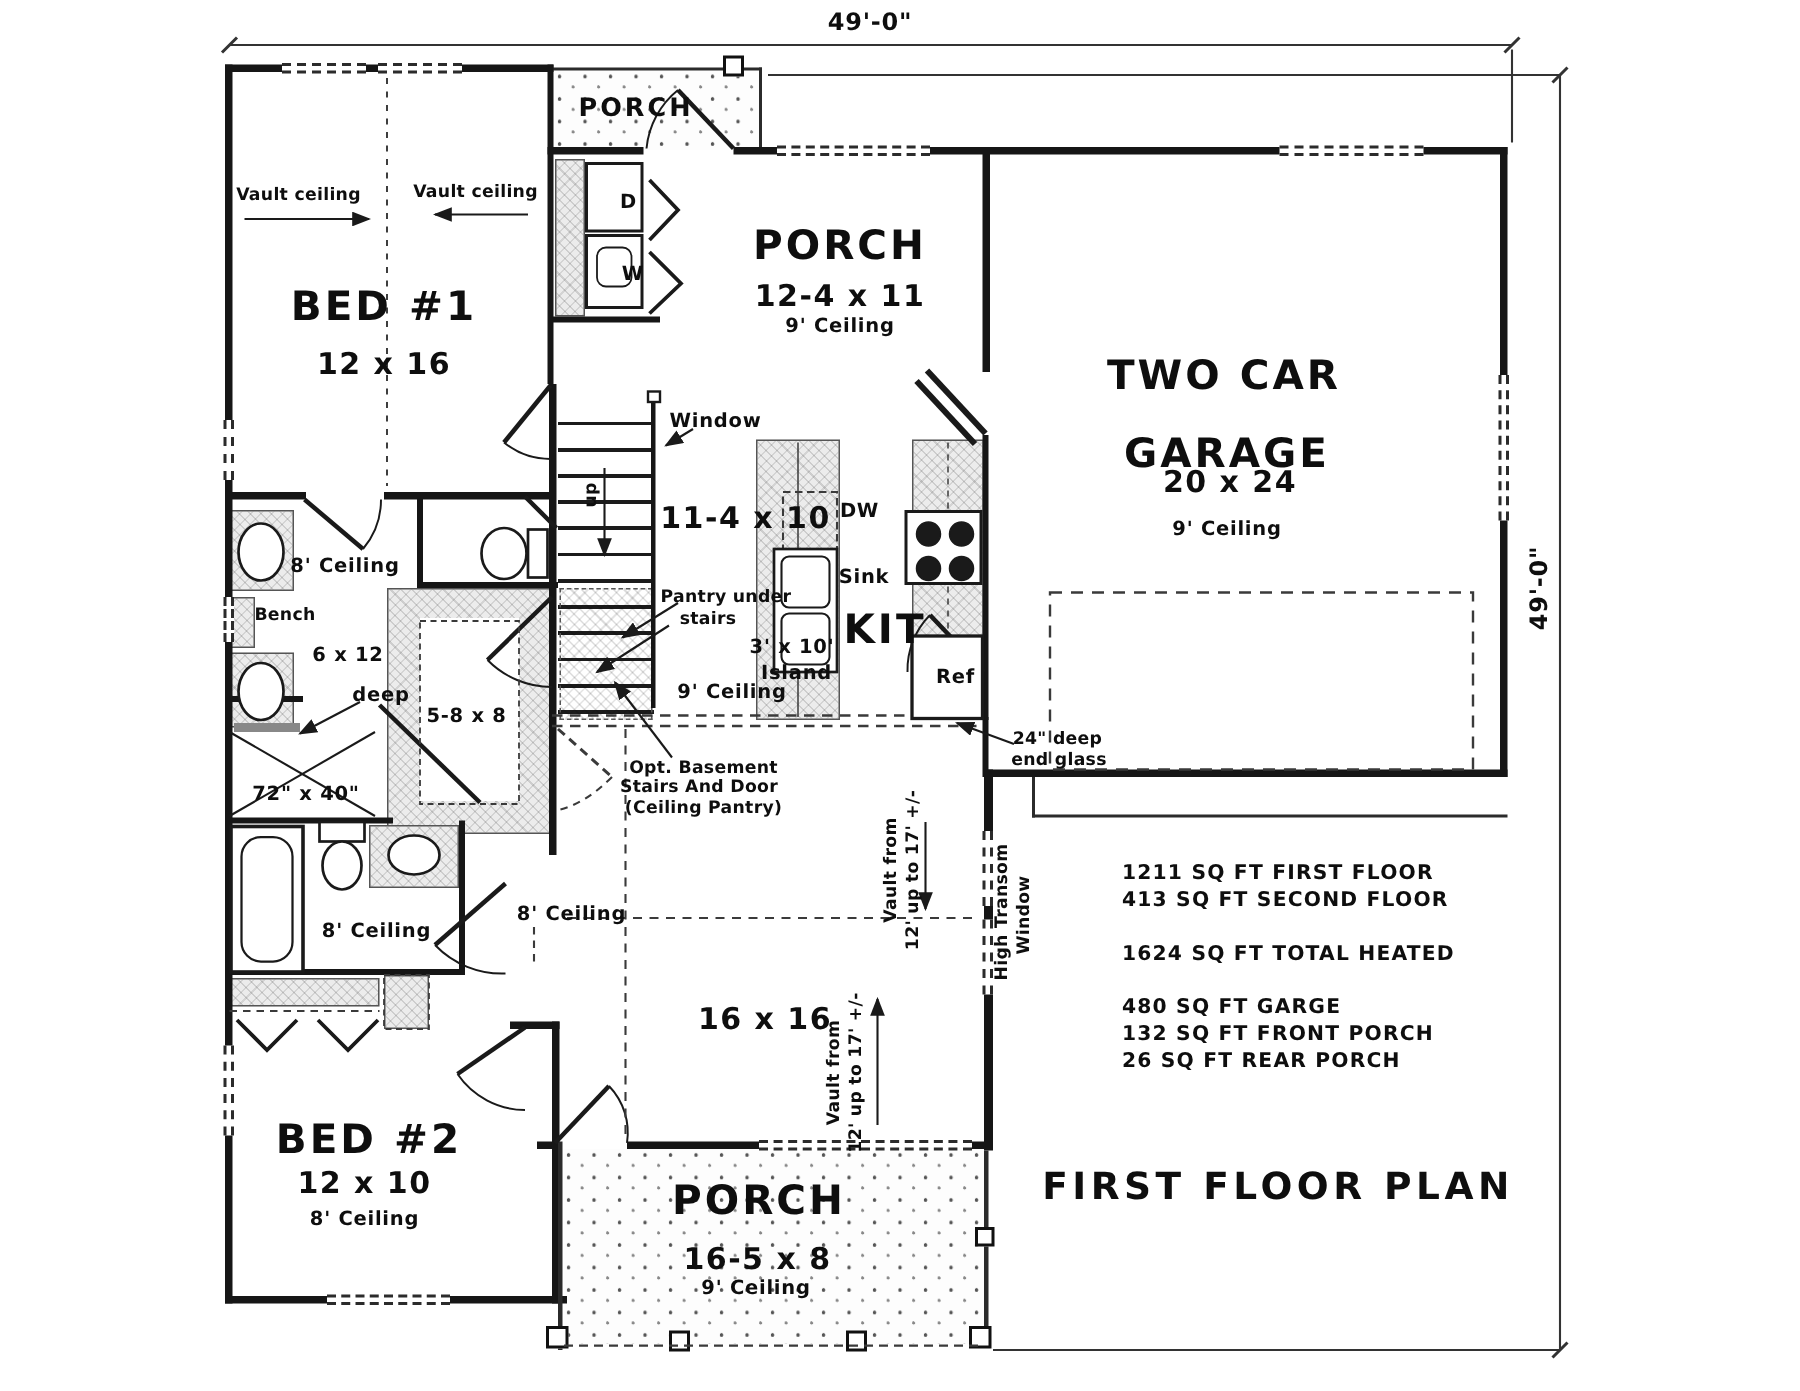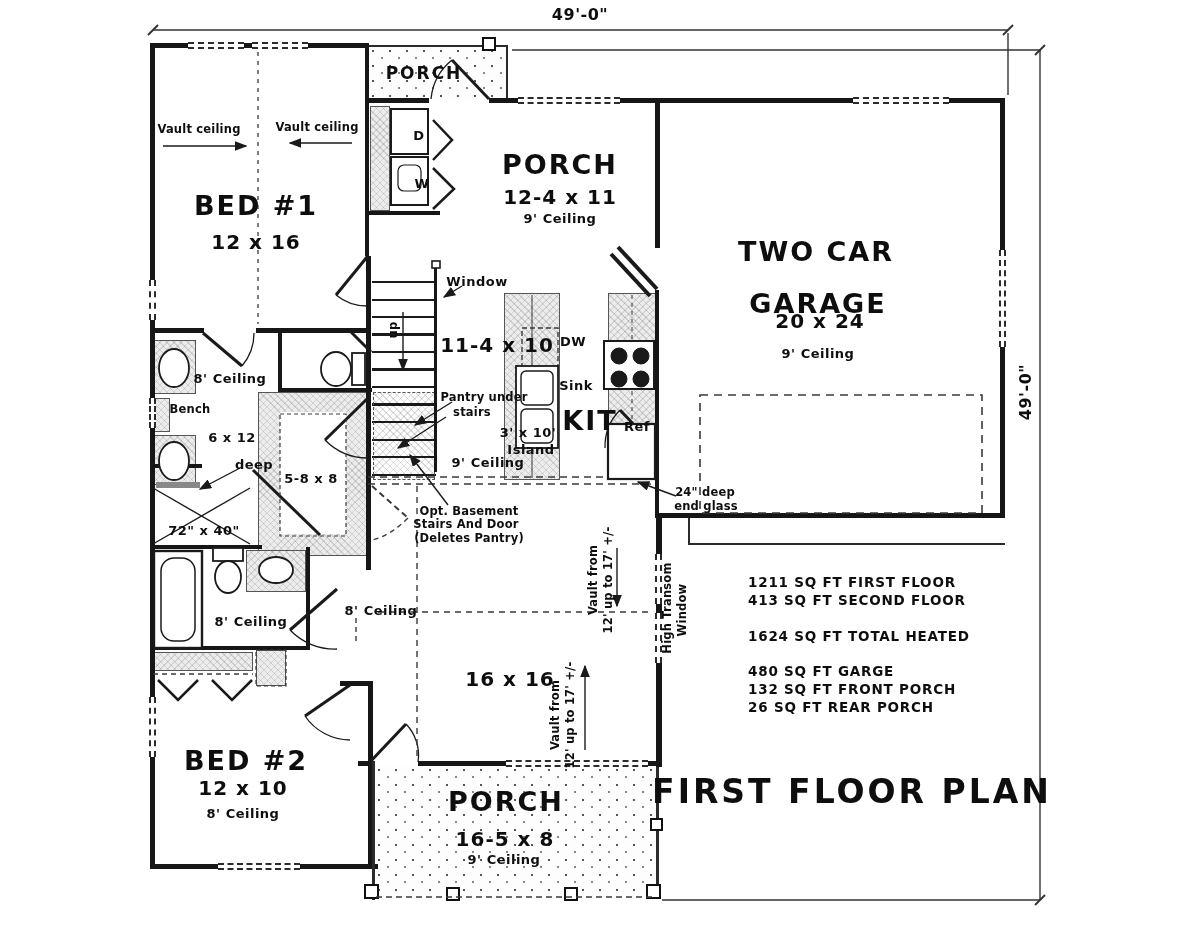--- a/index.html
+++ b/index.html
@@ -17,21 +17,21 @@
                      repeating-linear-gradient(-45deg,rgba(0,0,0,.11) 0 1px,transparent 1px 5px)}
   .stip{position:absolute;z-index:1;background-color:#fdfdfd;
     background-image:radial-gradient(circle at 3px 4px,#555 1px,transparent 1.4px),
                      radial-gradient(circle at 12px 11px,#888 .9px,transparent 1.2px);
     background-size:17px 15px}
   .stairs{position:absolute;z-index:1;background:repeating-linear-gradient(to bottom,#fff 0 15px,#1b1b1b 15px 17.5px)}
   .post{position:absolute;background:#fff;border:2.5px solid #111;box-sizing:border-box;z-index:4}
   .lbl{position:absolute;transform:translate(-50%,-50%);font-weight:bold;white-space:nowrap;letter-spacing:.5px;line-height:1;z-index:6}
   .rot{transform:translate(-50%,-50%) rotate(-90deg)}
   .xl{font-size:27px;letter-spacing:2px}
-  .ttl{font-size:33px;letter-spacing:3px}
+  .ttl{font-size:25px;letter-spacing:3px}
   .lg{font-size:20px;letter-spacing:1px}
   .md{font-size:16px}
   .md2{font-size:17px;letter-spacing:2px}
   .sm{font-size:13px}
   .xs{font-size:11.5px;letter-spacing:.2px}
   .stat{position:absolute;font-weight:bold;font-size:13.5px;letter-spacing:.8px;white-space:nowrap;z-index:6}
   svg.overlay{position:absolute;left:0;top:0;z-index:5;pointer-events:none}
 </style>
 </head>
 <body>
@@ -241,28 +241,28 @@
 
   <div class="lbl sm" style="left:477px;top:281px">Window</div>
   <div class="lbl xs rot" style="left:394px;top:330px">up</div>
   <div class="lbl lg" style="left:497px;top:345px">11-4 x 10</div>
   <div class="lbl sm" style="left:573px;top:341px">DW</div>
   <div class="lbl sm" style="left:576px;top:385px">Sink</div>
   <div class="lbl xl" style="left:590px;top:420px">KIT</div>
   <div class="lbl sm" style="left:528px;top:432px">3' x 10'</div>
   <div class="lbl sm" style="left:531px;top:449px">Island</div>
   <div class="lbl sm" style="left:488px;top:462px">9' Ceiling</div>
-  <div class="lbl sm" style="left:637px;top:426px">Ref</div>
+  <div class="lbl sm" style="left:637px;top:452px">Ref</div>
   <div class="lbl xs" style="left:705px;top:493px">24" deep</div>
   <div class="lbl xs" style="left:706px;top:507px">end glass</div>
   <div class="lbl xs" style="left:484px;top:398px">Pantry under</div>
   <div class="lbl xs" style="left:472px;top:413px">stairs</div>
   <div class="lbl xs" style="left:469px;top:512px">Opt.  Basement</div>
   <div class="lbl xs" style="left:466px;top:525px">Stairs And Door</div>
-  <div class="lbl xs" style="left:469px;top:539px">(Deletes Pantry)</div>
+  <div class="lbl xs" style="left:469px;top:539px">(Ceiling Pantry)</div>
 
   <div class="lbl sm" style="left:230px;top:378px">8' Ceiling</div>
   <div class="lbl xs" style="left:190px;top:410px">Bench</div>
   <div class="lbl sm" style="left:232px;top:437px">6 x 12</div>
   <div class="lbl sm" style="left:254px;top:464px">deep</div>
   <div class="lbl sm" style="left:204px;top:530px">72" x 40"</div>
   <div class="lbl sm" style="left:311px;top:478px">5-8 x 8</div>
   <div class="lbl sm" style="left:251px;top:621px">8' Ceiling</div>
   <div class="lbl sm" style="left:381px;top:610px">8' Ceiling</div>
 

